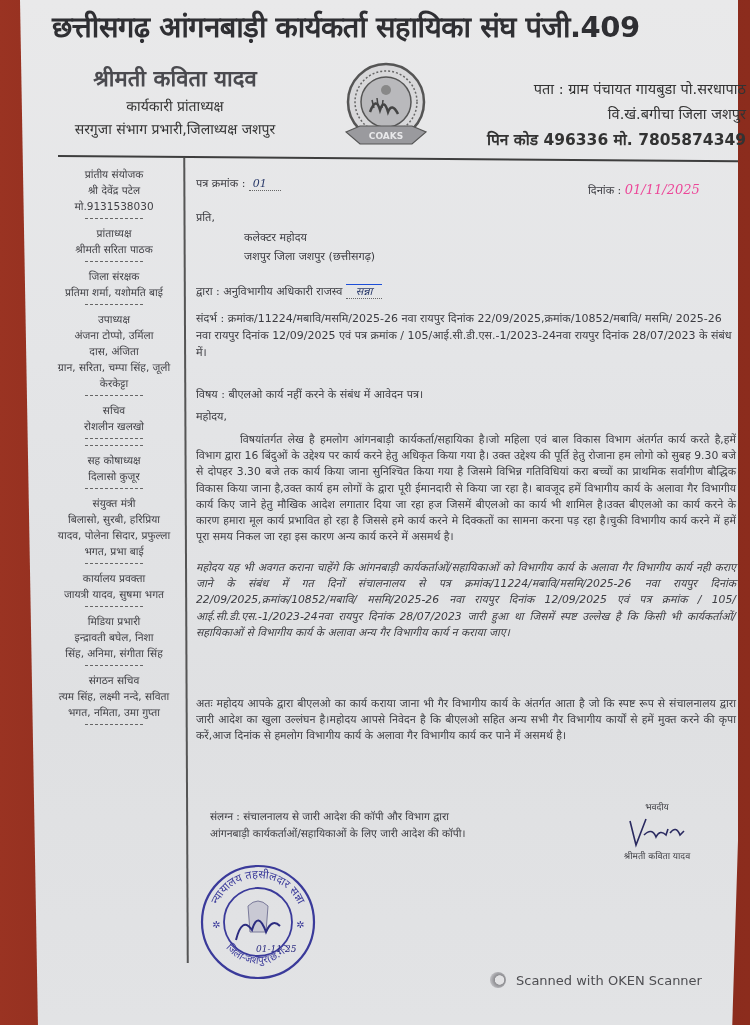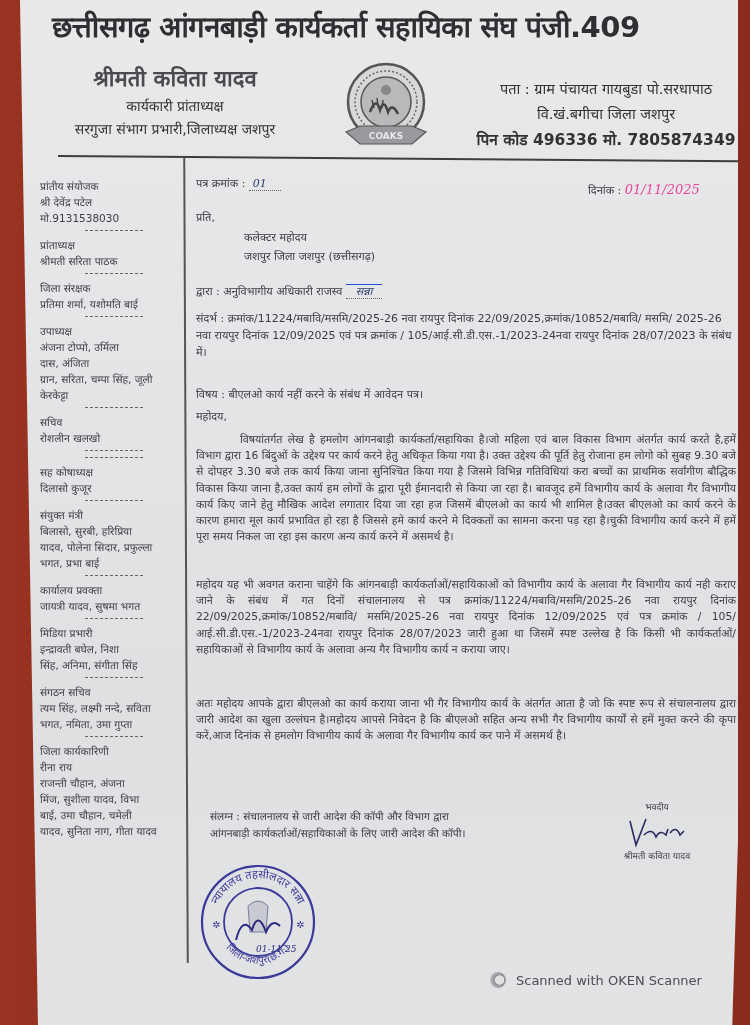--- a/index.html
+++ b/index.html
@@ -23,47 +23,47 @@
     font-size: 29px; font-weight: bold; color: #2f2f33; letter-spacing: -0.5px;
     white-space: nowrap;
   }
   .lh-left { position: absolute; left: 30px; top: 62px; width: 290px; text-align: center; color: #333; }
   .lh-name { font-size: 22px; font-weight: bold; color: #4a4a4f; }
   .lh-role { font-size: 14px; margin-top: 4px; }
   .lh-region { font-size: 14px; margin-top: 4px; white-space: nowrap; }
   .emblem {
     position: absolute; left: 330px; top: 60px; width: 112px; height: 92px;
   }
-  .lh-right { position: absolute; left: 466px; top: 78px; width: 280px; text-align: center; color: #333; }
+  .lh-right { position: absolute; left: 466px; top: 78px; width: 280px; text-align: right; color: #333; }
   .lh-right div { font-size: 14.5px; margin-bottom: 5px; white-space: nowrap; }
   .lh-right .phone { font-size: 15.5px; font-weight: bold; }
   .header-rule { position: absolute; left: 58px; top: 155px; width: 680px; height: 2px; background: #3e3e3e; transform: rotate(0.45deg); transform-origin: left; }
   .col-divider { position: absolute; left: 185px; top: 158px; width: 2px; height: 805px; background: #555; transform: rotate(-0.25deg); }
 
-  .sidebar { position: absolute; left: 40px; top: 166px; width: 148px; color: #3f3f44; font-size: 10.5px; line-height: 16px; margin-top: 12px; }
+  .sidebar { position: absolute; left: 40px; top: 166px; width: 148px; text-align: center; color: #3f3f44; font-size: 10.5px; line-height: 16px; }
   .sb-group { margin-bottom: 0; }
   .sb-title { font-size: 10.5px; }
   .sb-name { font-size: 10.5px; }
   .sb-sep { width: 58px; margin: 4px auto 6px auto; border-top: 1px dashed #666; height: 1px; }
 
   .main { position: absolute; left: 196px; top: 170px; width: 536px; color: #3b3b40; }
   .ref-row { position: absolute; left: 0; top: 5px; font-size: 11px; }
   .ref-row .hand { font-family: "DejaVu Serif", serif; font-style: italic; color: #2a3a6a; border-bottom: 1px dotted #666; padding: 0 14px 0 4px; }
   .date-row { position: absolute; left: 392px; top: 12px; font-size: 11px; }
   .date-row .hand { font-family: "DejaVu Serif", serif; font-style: italic; font-size: 13px; color: #ec4899; }
   .to-label { position: absolute; left: 0; top: 39px; font-size: 11px; }
   .addressee { position: absolute; left: 48px; top: 58px; font-size: 11px; line-height: 19px; }
   .through { position: absolute; left: 0; top: 113px; font-size: 11px; }
   .through .hand { font-family: "DejaVu Serif", serif; font-style: italic; color: #2a3a6a; border-bottom: 1px dotted #666; border-top: 1px solid #1d4ed8; padding: 0 10px; }
   .reference { position: absolute; left: 0; top: 140px; width: 540px; font-size: 11px; line-height: 17px; }
   .subject { position: absolute; left: 0; top: 216px; font-size: 11px; }
   .salutation { position: absolute; left: 0; top: 238px; font-size: 11px; }
   .para { position: absolute; left: 0; width: 540px; font-size: 10.8px; line-height: 16.2px; text-align: justify; color: #3c3c41; }
   .para.p1 { top: 262px; text-indent: 44px; }
-  .para.p2 { top: 407px; }
+  .para.p2 { top: 390px; font-style: italic; }
   .para.p3 { top: 526px; }
   .enclosure { position: absolute; left: 0; top: 638px; font-size: 10.5px; line-height: 17px; text-indent: 14px; }
   .signature { position: absolute; left: 406px; top: 630px; width: 110px; text-align: center; font-size: 9px; }
   .sig-scribble { display: block; margin: 2px auto 0 auto; }
   .seal { position: absolute; left: 196px; top: 860px; width: 124px; height: 124px; }
   .scanner { position: absolute; left: 490px; top: 972px; font-size: 13px; color: #4e4e52; display: flex; align-items: flex-end; gap: 10px; }
   .scanner-icon { width: 16px; height: 16px; border-radius: 50%; background: radial-gradient(circle at 60% 50%, #e2e2e4 35%, #8e8e92 40%, #b8b8bc 70%); }
 </style>
 </head>
 <body>
@@ -153,28 +153,20 @@
     <div class="sb-name">इन्द्रावती बघेल, निशा</div>
     <div class="sb-name">सिंह, अनिमा, संगीता सिंह</div>
   </div>
   <div class="sb-sep"></div>
   <div class="sb-group">
     <div class="sb-title">संगठन सचिव</div>
     <div class="sb-name">त्यम सिंह, लक्ष्मी नन्दे, सविता</div>
     <div class="sb-name">भगत, नमिता, उमा गुप्ता</div>
   </div>
   <div class="sb-sep"></div>
-  <div class="sb-group">
-    <div class="sb-title">जिला कार्यकारिणी</div>
-    <div class="sb-name">रीना राय</div>
-    <div class="sb-name">राजन्ती चौहान, अंजना</div>
-    <div class="sb-name">मिंज, सुशीला यादव, विभा</div>
-    <div class="sb-name">बाई, उमा चौहान, चमेली</div>
-    <div class="sb-name">यादव, सुनिता नाग, गीता यादव</div>
-  </div>
 </div>
 
 <div class="main">
   <div class="ref-row">
     <span>पत्र क्रमांक :</span>
     <span class="hand">01</span>
   </div>
   <div class="date-row">
     <span>दिनांक :</span>
     <span class="hand">01/11/2025</span>

